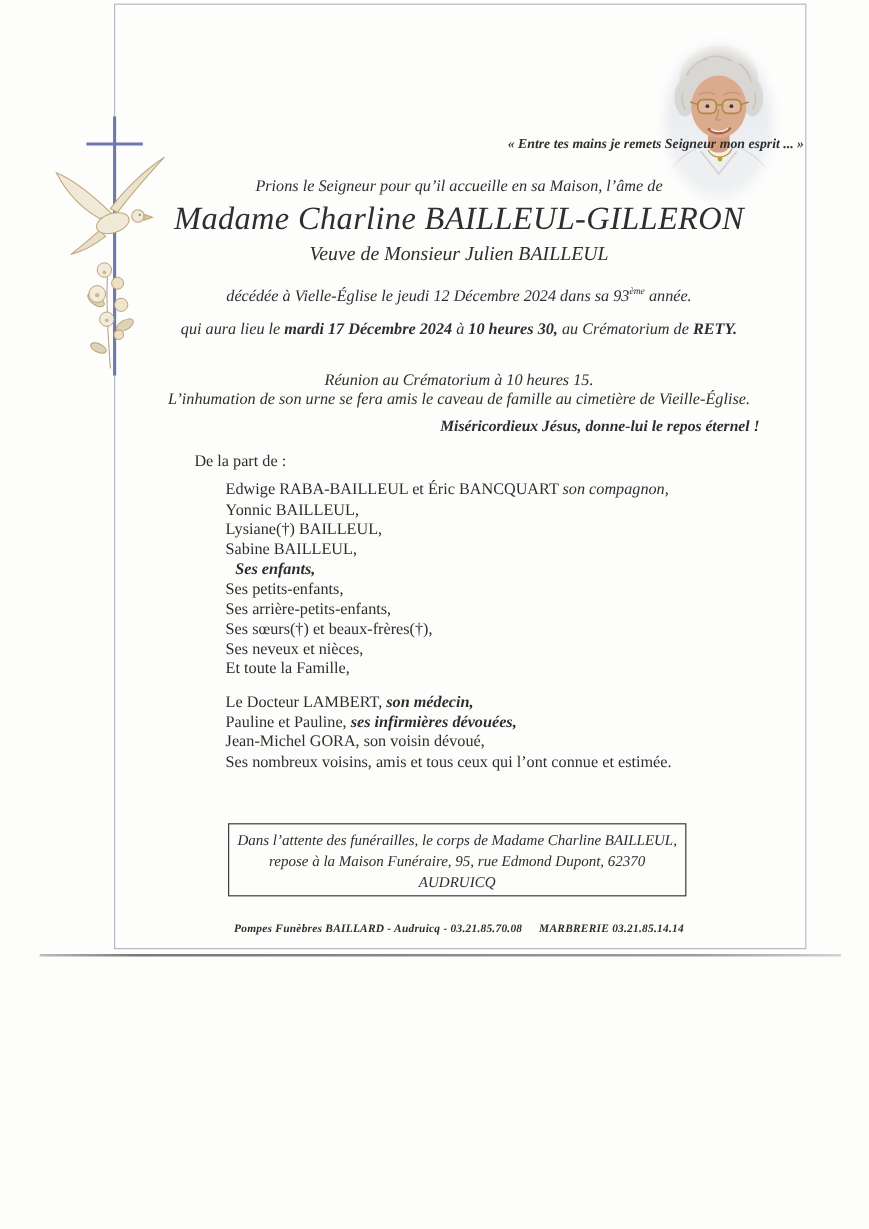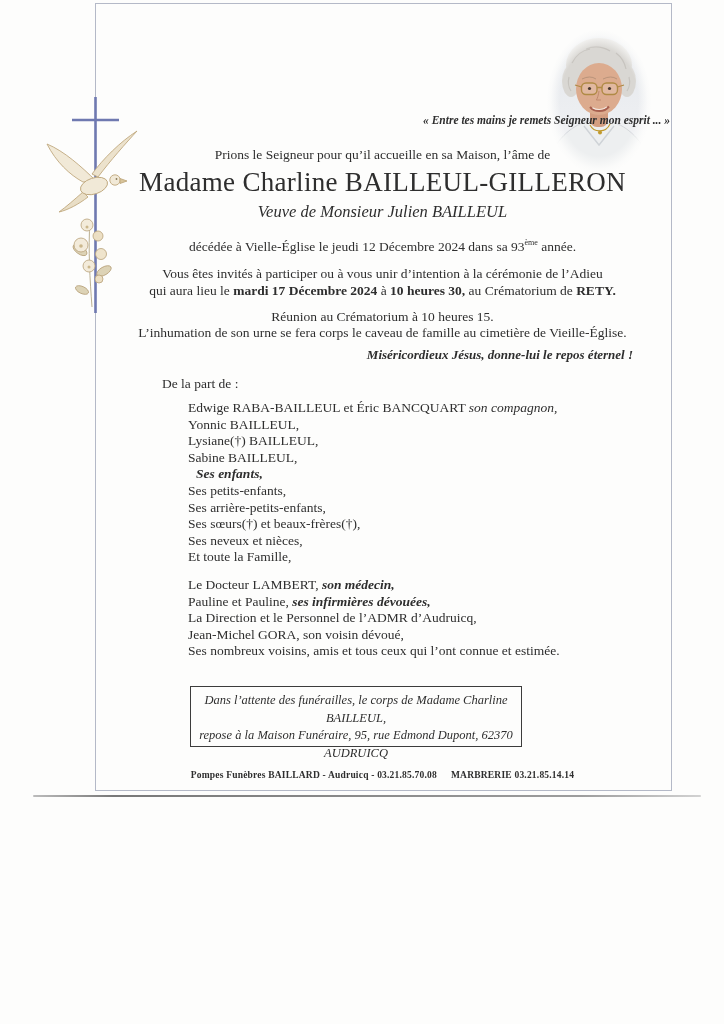--- a/index.html
+++ b/index.html
@@ -19,37 +19,37 @@
     position:absolute;left:33px;top:795px;width:668px;height:2px;
     background:linear-gradient(to right,#bcbcbc,#787878 12%,#8d8d8d 55%,#9d9d9d 82%,#d2d2d2);
     border-radius:1px;
   }
   .decoration{position:absolute;left:30px;top:85px;width:120px;height:235px;}
   .photo{position:absolute;left:546px;top:29px;width:106px;height:146px;}
   .photo::after{
     content:"";position:absolute;inset:0;
     background:radial-gradient(closest-side,rgba(253,253,252,0) 74%,rgba(253,253,252,.85) 92%,#fdfdfc 100%);
   }
-  .center-block{position:absolute;left:95px;width:575px;text-align:center;}
+  .center-block{position:absolute;left:95px;width:575px;text-align:center;font-style:italic;}
   .quote{top:114px;font-size:11.5px;font-weight:bold;font-style:italic;text-align:right;}
   .intro{top:147px;font-size:13.5px;}
   .title{top:167px;font-size:27px;letter-spacing:.3px;white-space:nowrap;}
   .widow{top:202px;font-size:16.5px;font-weight:normal;font-style:italic;}
   .death{top:238px;font-size:13.5px;}
   .death sup{font-size:8px;}
   .invite{top:265px;font-size:13.5px;line-height:17px;}
   .reunion{top:309px;font-size:13.5px;}
   .inhumation{top:325px;font-size:13.5px;}
   .prayer{top:347px;font-size:13px;font-weight:bold;font-style:italic;text-align:right;padding-right:37px;box-sizing:border-box;padding-left:39px;}
   .from-label{position:absolute;left:162px;top:376px;font-size:13.5px;}
   .family-list{position:absolute;left:188px;top:400px;font-size:13.5px;line-height:16.6px;}
   .family-line.indent{padding-left:8px;}
   .family-line.spacer{height:11px;}
   .mortuary-box{
-    position:absolute;left:190px;top:686px;width:332px;height:61px;box-sizing:border-box;
+    position:absolute;left:190px;top:686px;width:382px;height:61px;box-sizing:border-box;
     border:1px solid #3c3c3c;
     font-style:italic;font-size:12.5px;line-height:17.5px;
     text-align:center;padding-top:5px;
   }
   .footer{top:770px;font-size:9.5px;font-weight:bold;letter-spacing:.2px;}
   .footer .sep{display:inline-block;width:14px;}
   .seg-b{font-weight:bold;}
   .seg-i{font-style:italic;}
 </style>
 </head>
@@ -124,43 +124,41 @@
     </g>
   </svg>
 </div>
 
 <div class="center-block quote">« Entre tes mains je remets Seigneur mon esprit ... »</div>
 <div class="center-block intro">Prions le Seigneur pour qu’il accueille en sa Maison, l’âme de</div>
 <div class="center-block title">Madame Charline BAILLEUL-GILLERON</div>
 <div class="center-block widow">Veuve de Monsieur Julien BAILLEUL</div>
 <div class="center-block death"><span>décédée à Vielle-Église le jeudi 12 Décembre 2024 dans sa 93</span><sup>ème</sup><span> année.</span></div>
 <div class="center-block invite">
-  <div>Vous êtes invités à participer ou à vous unir d’intention à la cérémonie de l’Adieu</div>
   <div><span>qui aura lieu le </span><span class="seg-b">mardi 17 Décembre 2024</span><span> à </span><span class="seg-b">10 heures 30,</span><span> au Crématorium de </span><span class="seg-b">RETY.</span></div>
 </div>
 <div class="center-block reunion">Réunion au Crématorium à 10 heures 15.</div>
-<div class="center-block inhumation">L’inhumation de son urne se fera corps le caveau de famille au cimetière de Vieille-Église.</div>
+<div class="center-block inhumation">L’inhumation de son urne se fera amis le caveau de famille au cimetière de Vieille-Église.</div>
 <div class="center-block prayer">Miséricordieux Jésus, donne-lui le repos éternel !</div>
 
 <div class="from-label">De la part de :</div>
 <div class="family-list">
     <div class="family-line"><span>Edwige RABA-BAILLEUL et Éric BANCQUART </span><span class="seg-i">son compagnon,</span></div>
     <div class="family-line"><span>Yonnic BAILLEUL,</span></div>
     <div class="family-line"><span>Lysiane(†) BAILLEUL,</span></div>
     <div class="family-line"><span>Sabine BAILLEUL,</span></div>
     <div class="family-line indent"><span class="seg-b seg-i">Ses enfants,</span></div>
     <div class="family-line"><span>Ses petits-enfants,</span></div>
     <div class="family-line"><span>Ses arrière-petits-enfants,</span></div>
     <div class="family-line"><span>Ses sœurs(†) et beaux-frères(†),</span></div>
     <div class="family-line"><span>Ses neveux et nièces,</span></div>
     <div class="family-line"><span>Et toute la Famille,</span></div>
     <div class="family-line spacer"></div>
     <div class="family-line"><span>Le Docteur LAMBERT, </span><span class="seg-b seg-i">son médecin,</span></div>
     <div class="family-line"><span>Pauline et Pauline, </span><span class="seg-b seg-i">ses infirmières dévouées,</span></div>
-    <div class="family-line"><span>La Direction et le Personnel de l’ADMR d’Audruicq,</span></div>
     <div class="family-line"><span>Jean-Michel GORA, son voisin dévoué,</span></div>
     <div class="family-line"><span>Ses nombreux voisins, amis et tous ceux qui l’ont connue et estimée.</span></div>
   </div>
 
 <div class="mortuary-box">
     <div>Dans l’attente des funérailles, le corps de Madame Charline BAILLEUL,</div>
     <div>repose à la Maison Funéraire, 95, rue Edmond Dupont, 62370 AUDRUICQ</div>
   </div>
 
 <div class="center-block footer">

